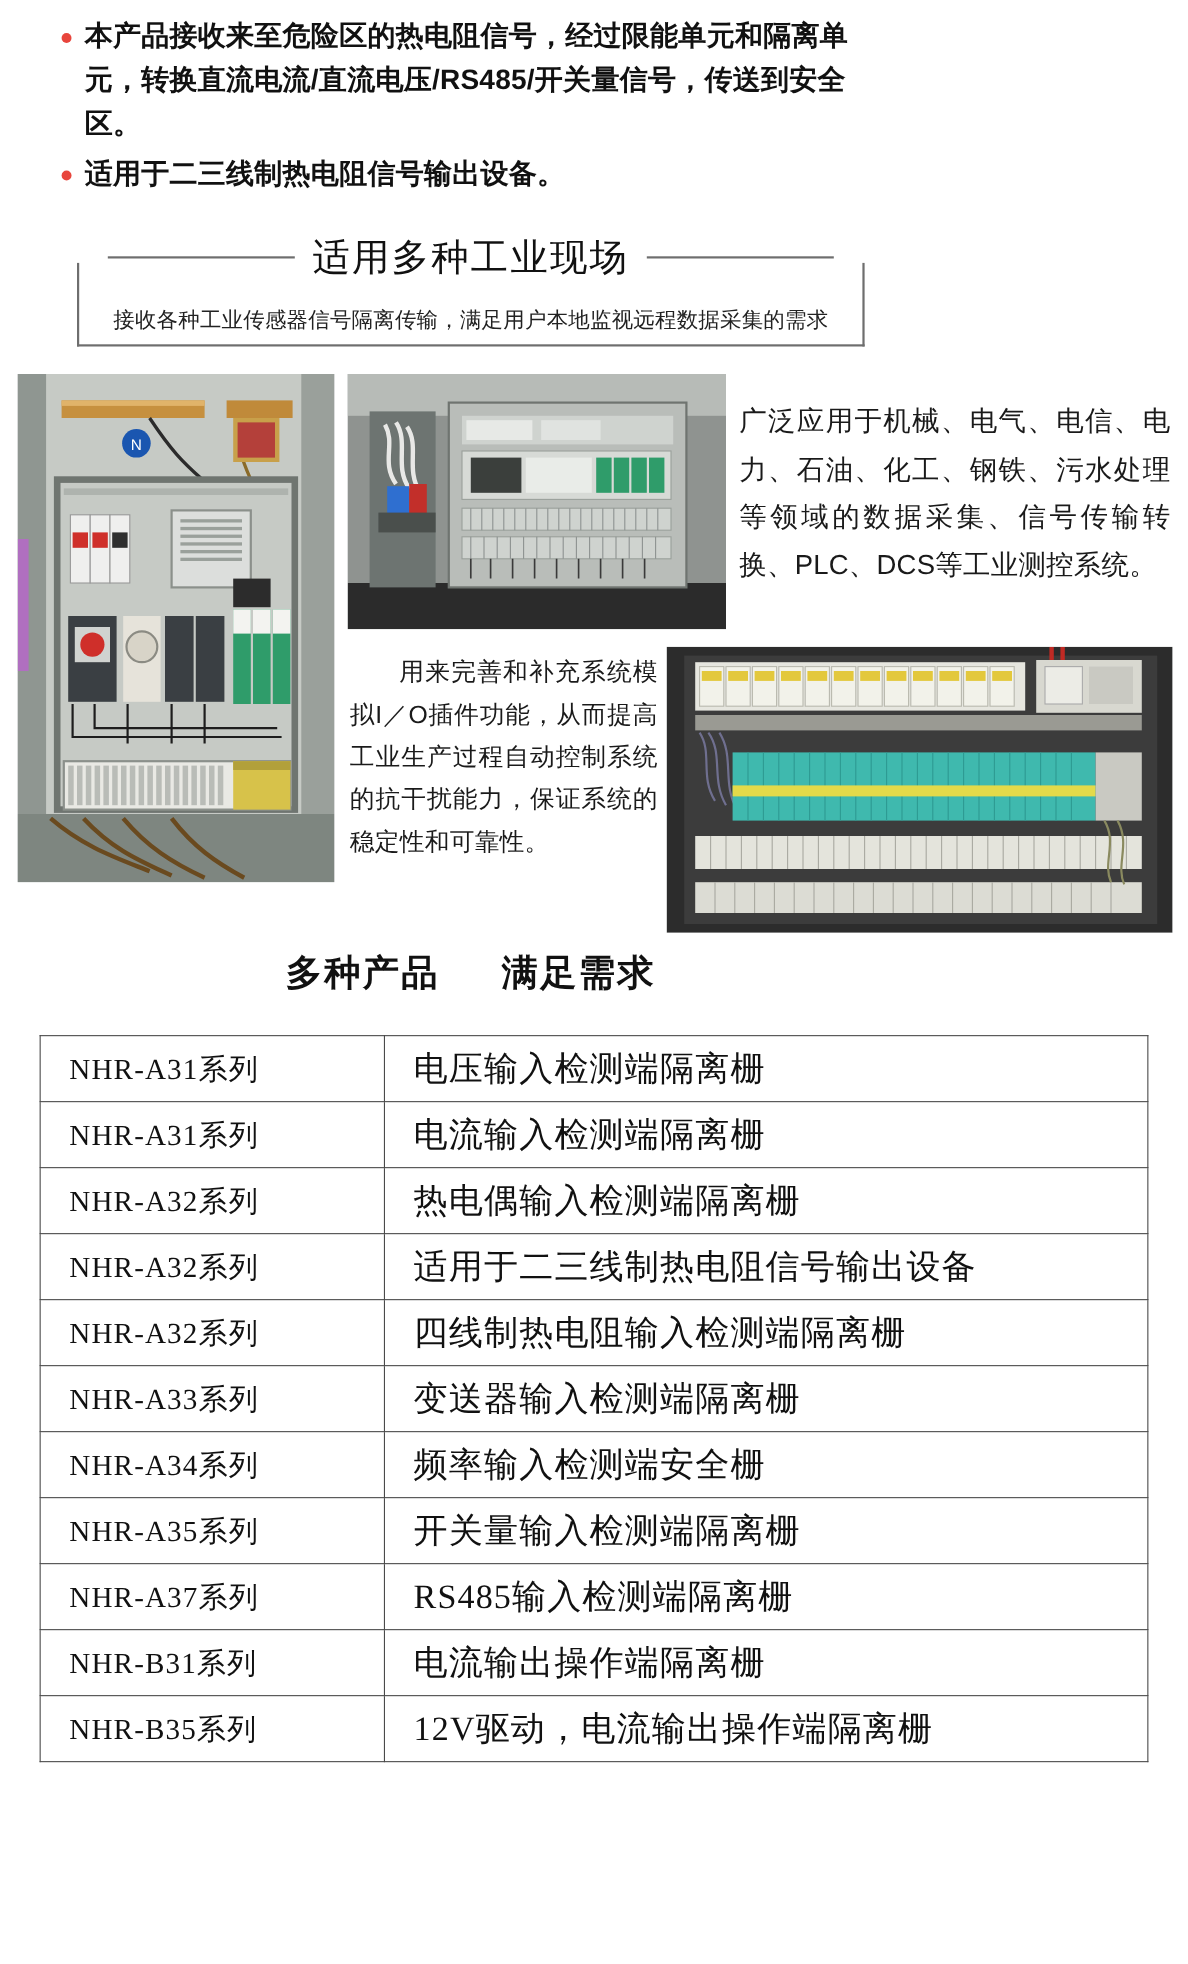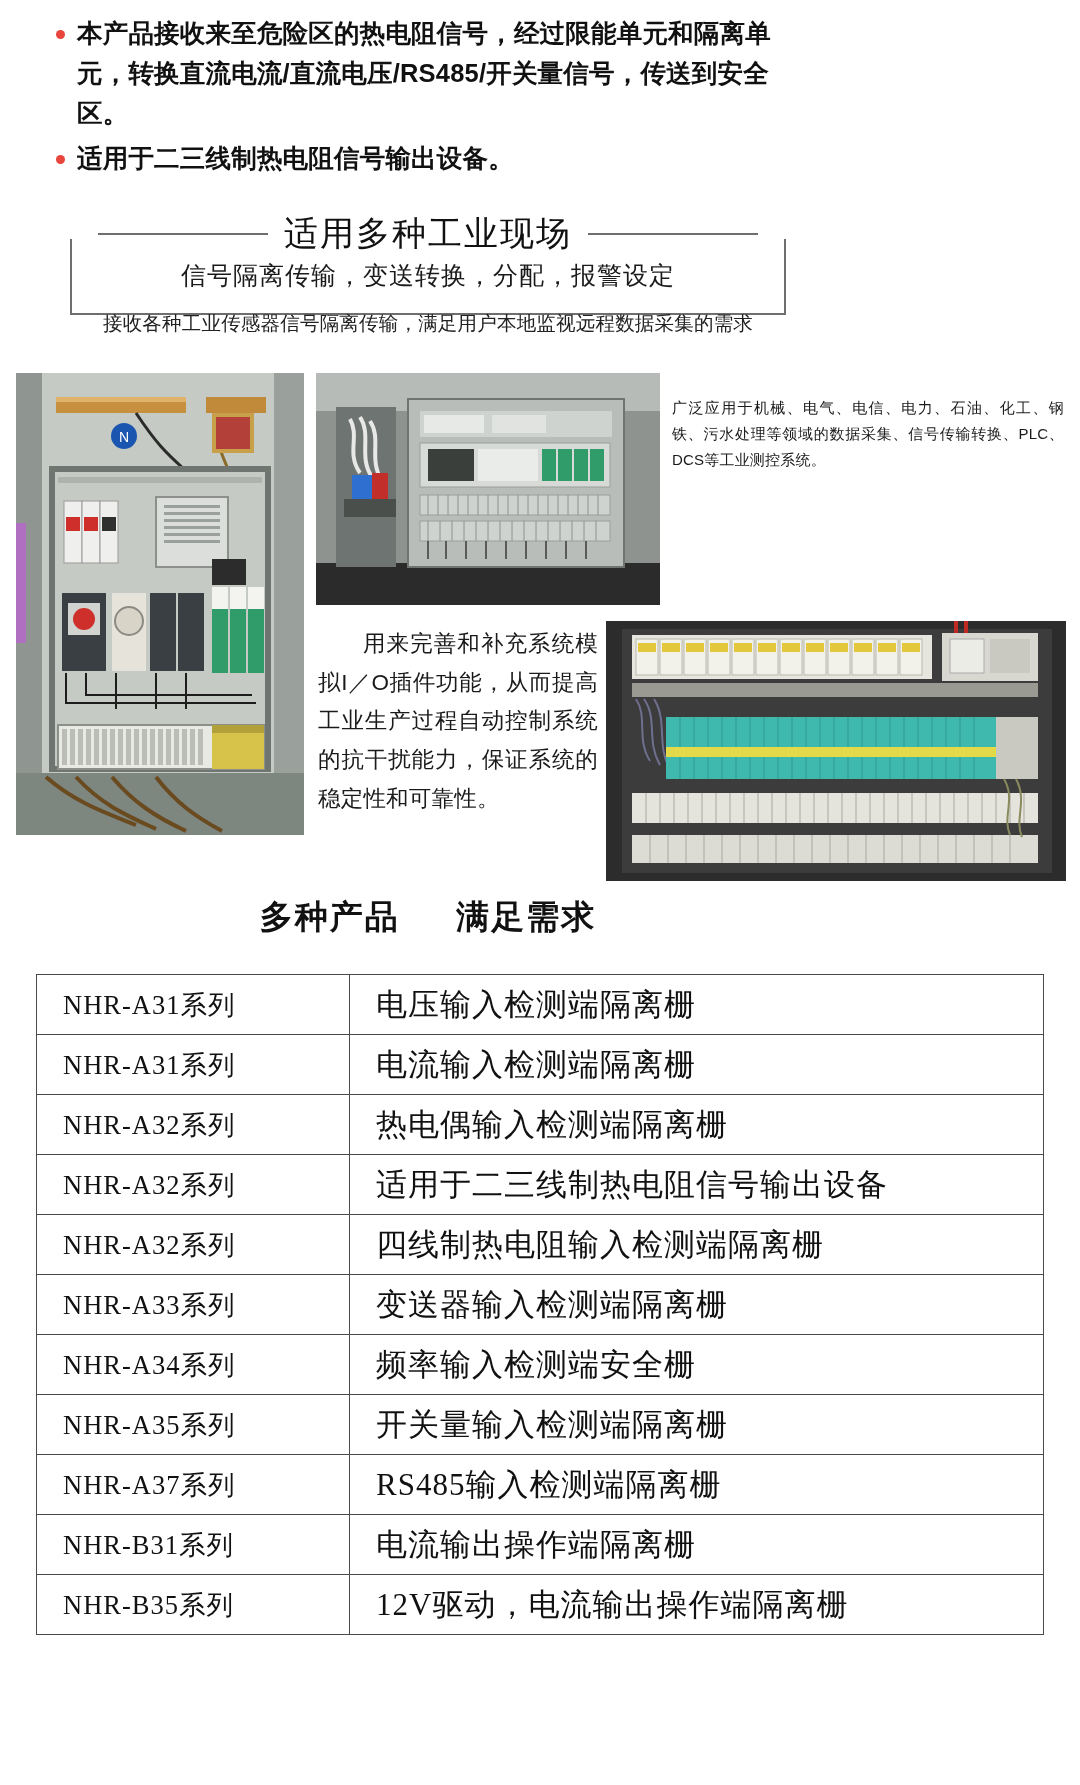--- a/index.html
+++ b/index.html
@@ -131,21 +131,21 @@
 
   #photo-cabinet { left: 16px;  top: 8px;   width: 288px; height: 462px; }
   #photo-panel   { left: 316px; top: 8px;   width: 344px; height: 232px; }
   #photo-terminal{ left: 606px; top: 256px; width: 460px; height: 260px; }
 
   .text-col-right {
     position: absolute;
     left: 672px;
     top: 30px;
     width: 392px;
-    font-size: 15px;
+    font-size: 25px;
     line-height: 1.74;
     color: #1a1a1a;
     text-align: justify;
     letter-spacing: 0.2px;
   }
   .text-col-mid {
     position: absolute;
     left: 318px;
     top: 260px;
     width: 280px;
@@ -214,21 +214,20 @@
   <div class="headline-wrap">
     <div class="headline-box">
       <div class="headline-row">
         <div class="rule"></div>
         <div class="headline-title">适用多种工业现场</div>
         <div class="rule"></div>
       </div>
       <div class="bracket">
         <div class="bracket-inner"></div>
       </div>
-      <div class="sub-head">信号隔离传输，变送转换，分配，报警设定</div>
       <div class="sub-desc">接收各种工业传感器信号隔离传输，满足用户本地监视远程数据采集的需求</div>
     </div>
   </div>
 
   <div class="collage">
 
     <div class="photo" id="photo-cabinet">
       <svg class="ph" viewBox="0 0 288 462" preserveAspectRatio="none">
         <rect x="0" y="0" width="288" height="462" fill="#b3b8b4"></rect>
         <rect x="0" y="0" width="26" height="462" fill="#8f9691"></rect>

